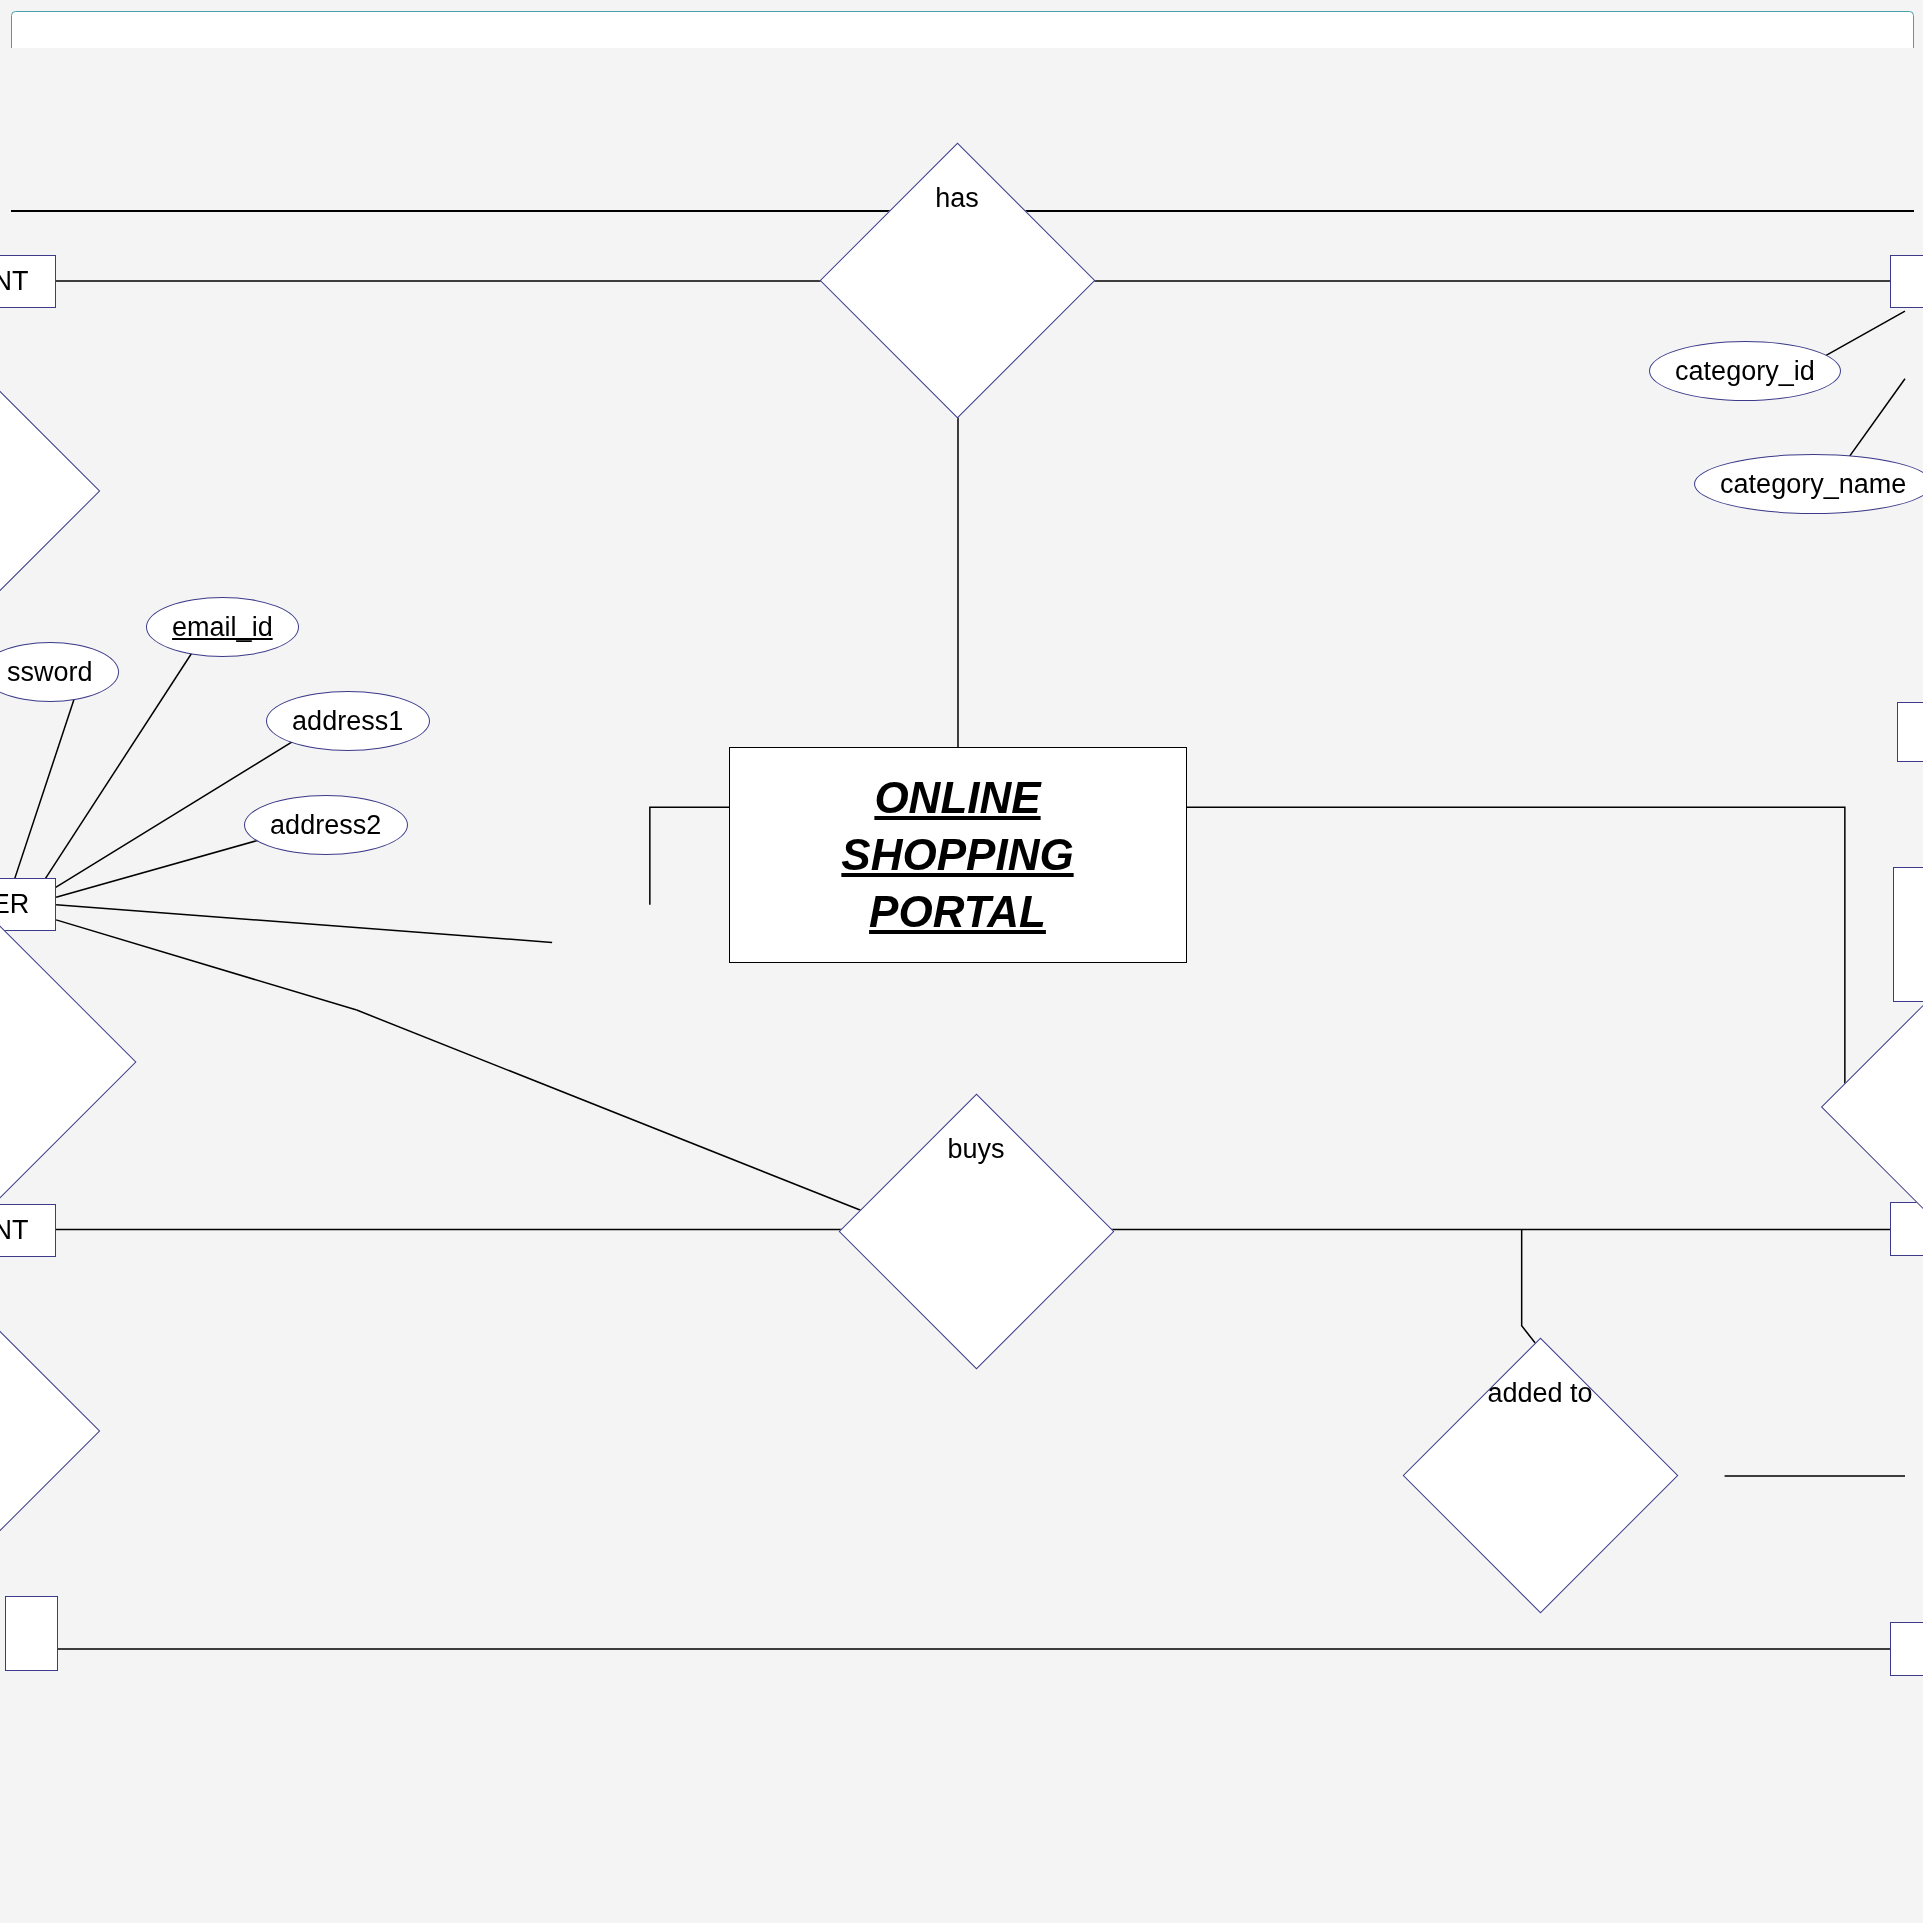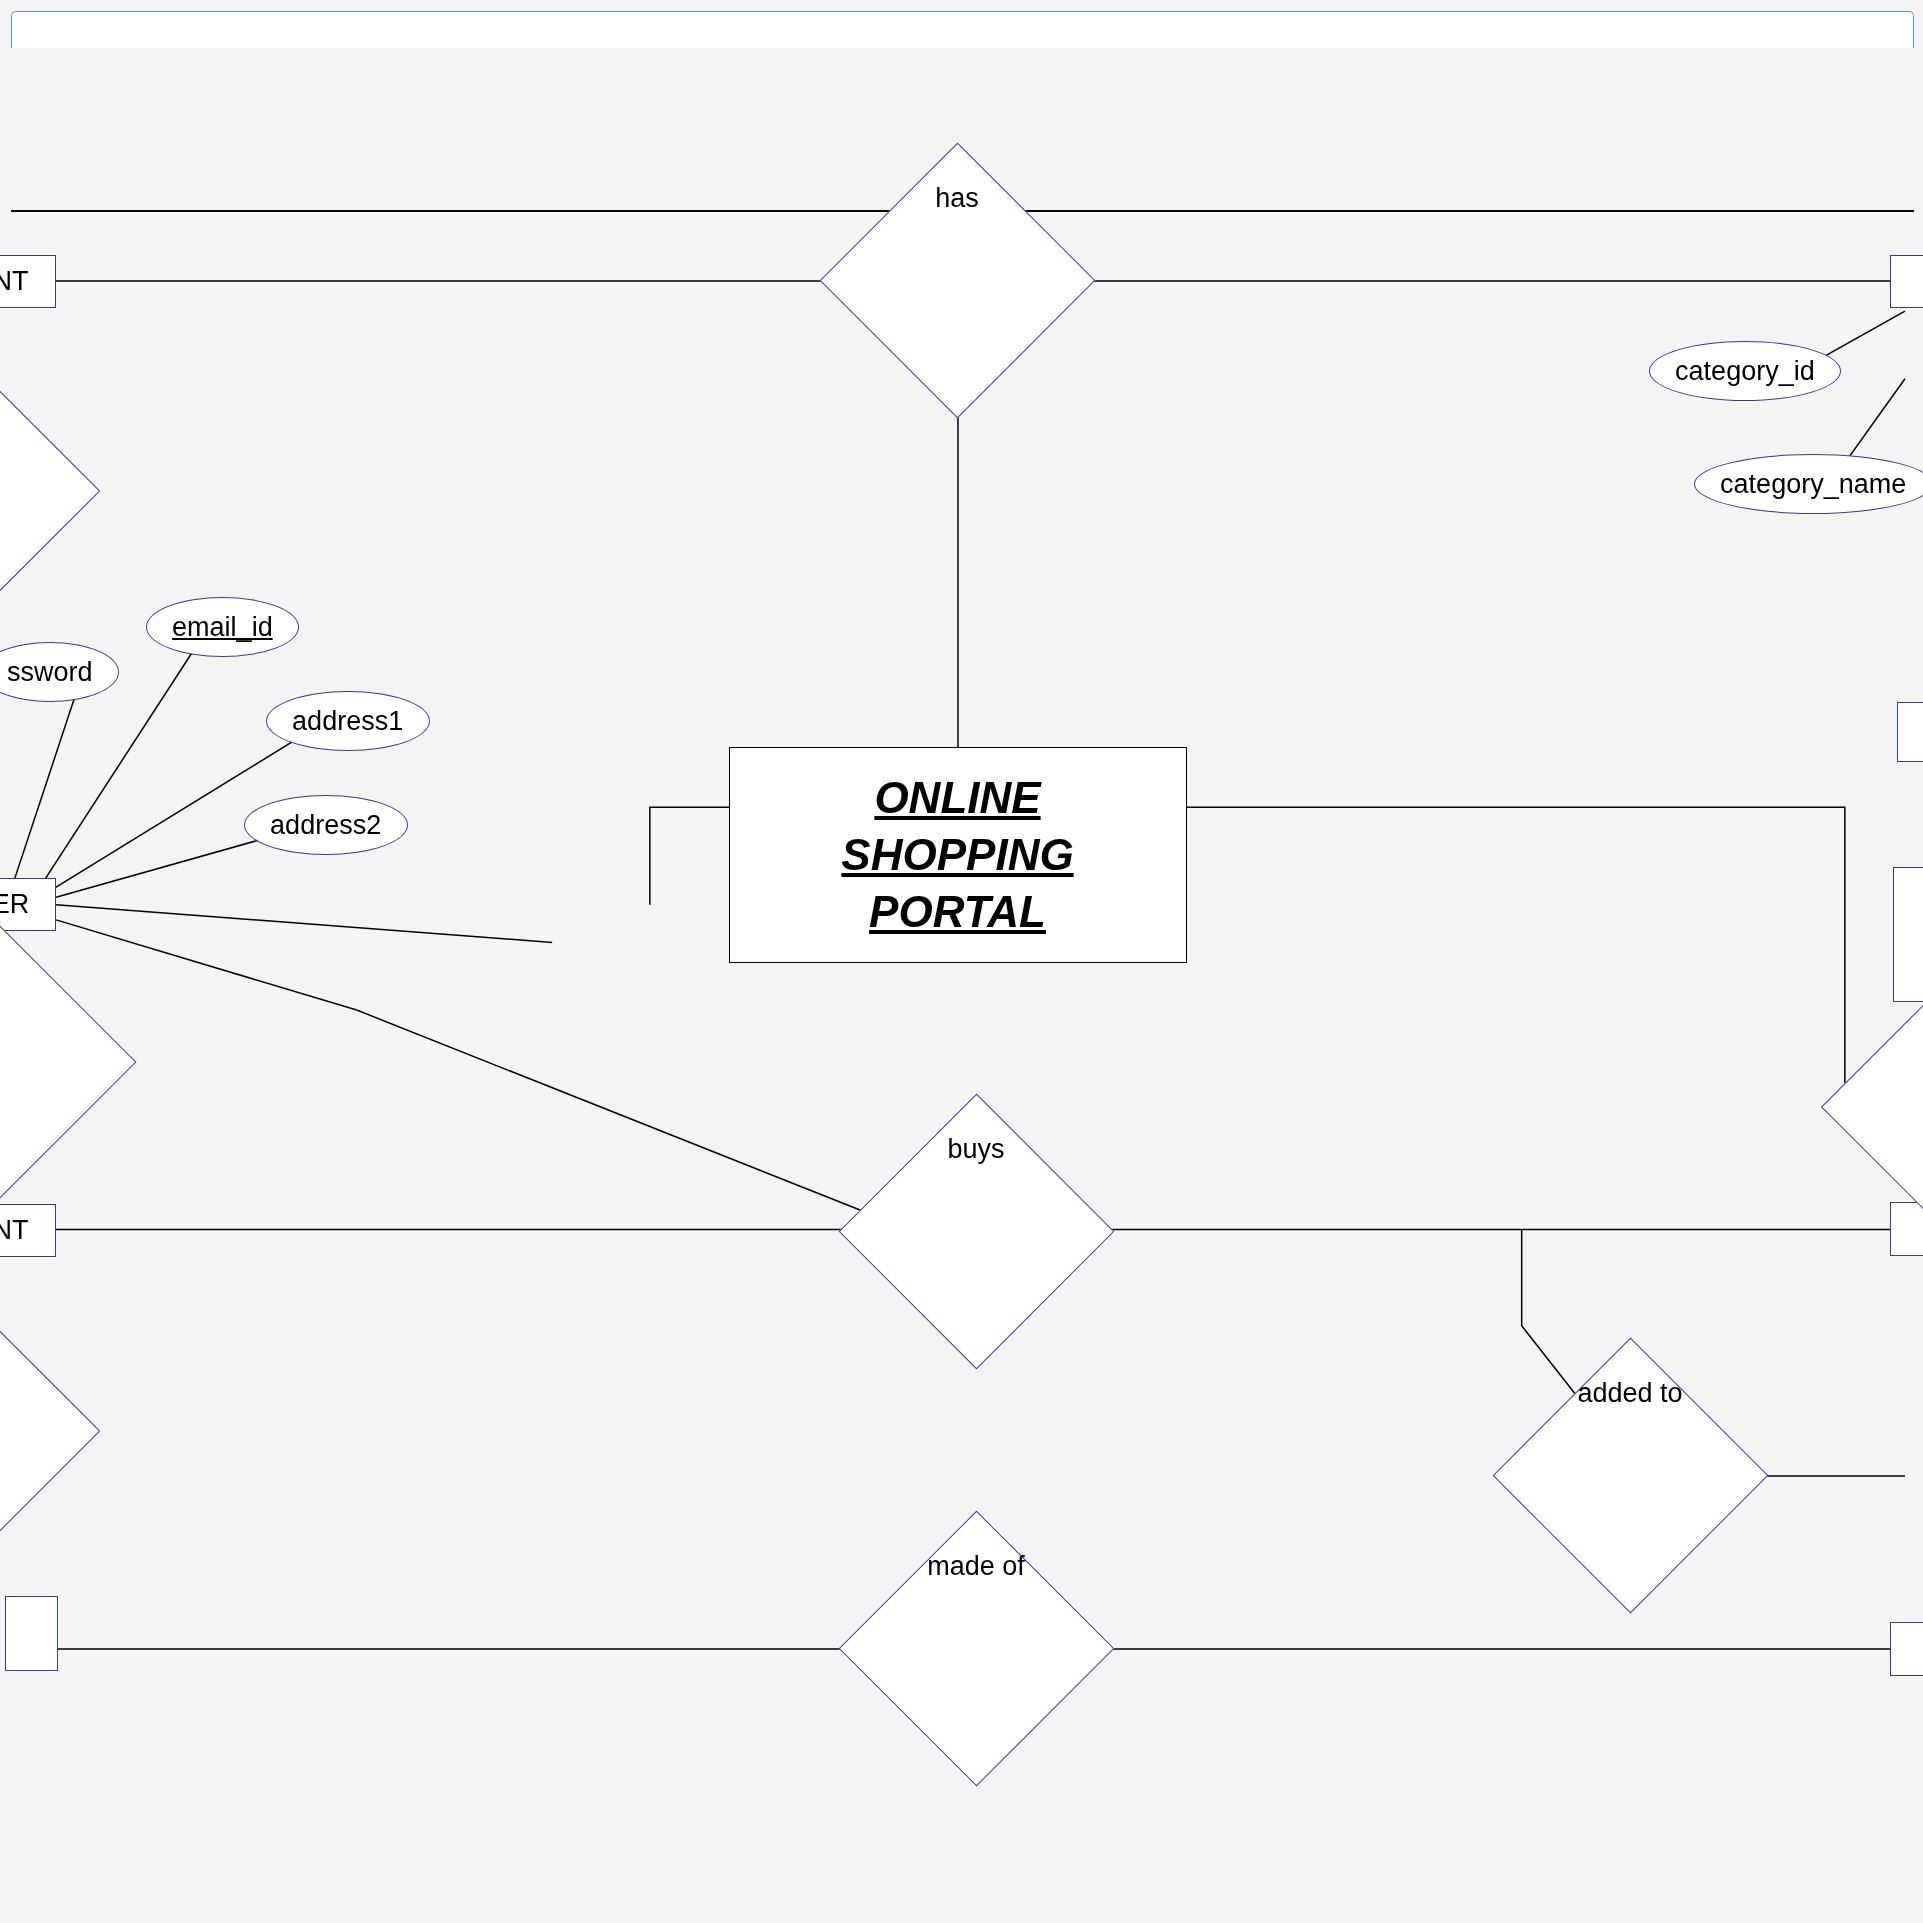--- a/index.html
+++ b/index.html
@@ -202,31 +202,27 @@
     <div class="label">buys</div>
   </div>
 
   <div class="node entity" style="left:1879px; top:1154px; width:60px; height:54px;"></div>
 
   <div class="diamond" style="left:-128px; top:1293px; width:180px; height:180px;">
     <div class="shape"></div>
 
   </div>
 
-  <div class="diamond" style="left:1522px; top:1330px;">
+  <div class="diamond" style="left:1432px; top:1330px;">
     <div class="shape"></div>
     <div class="label">added to</div>
   </div>
 
   <div class="node entity" style="left:-6px; top:1548px; width:53px; height:75px;"></div>
 
-  <div class="diamond" style="left:868px; top:1503px;">
-    <div class="shape"></div>
-    <div class="label">made of</div>
-  </div>
 
   <div class="node entity" style="left:1879px; top:1574px; width:60px; height:54px;"></div>
 
   <div class="node entity" style="left:1886px; top:654px; width:45px; height:60px;"></div>
   <div class="node entity" style="left:1882px; top:819px; width:53px; height:135px;"></div>
   <div class="diamond" style="left:1841px; top:984px; width:150px; height:150px;">
     <div class="shape"></div>
   </div>
 
 </div>

